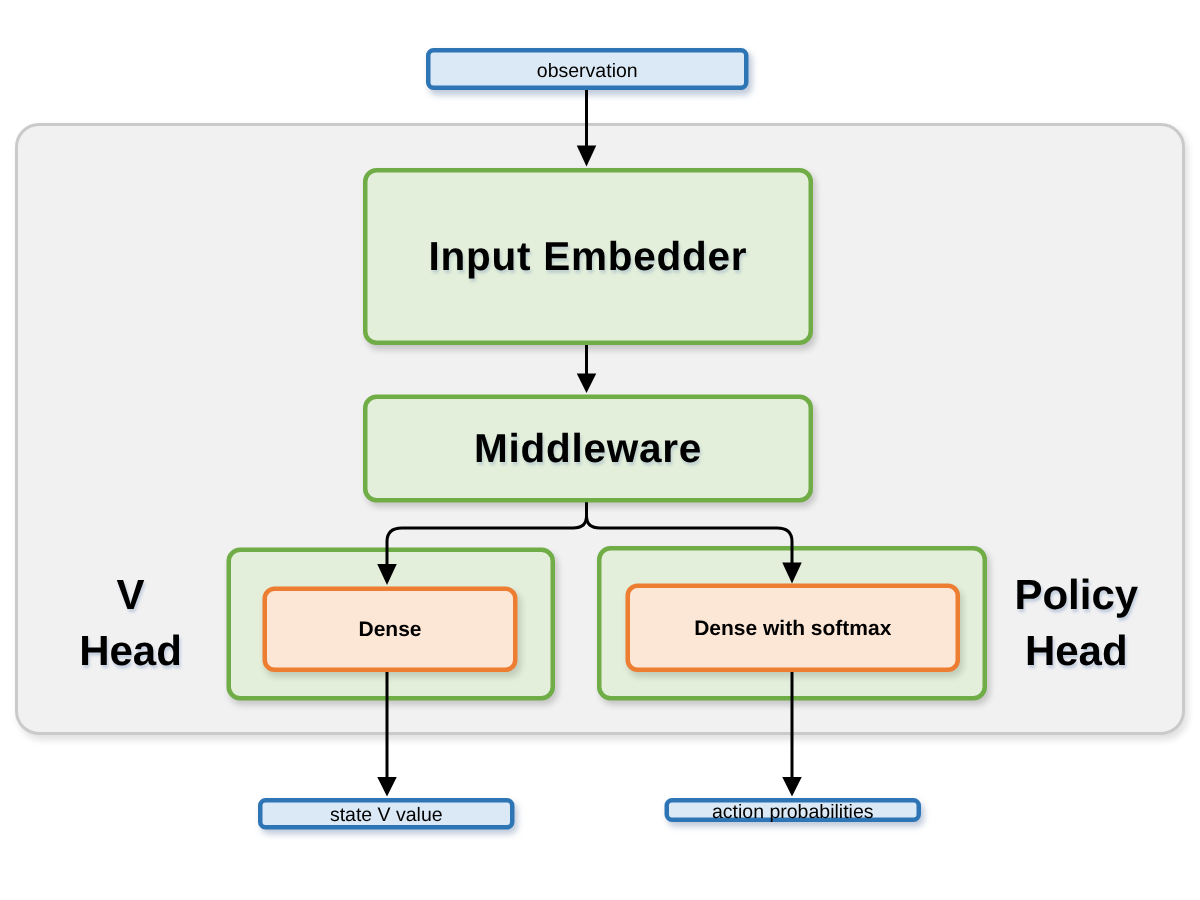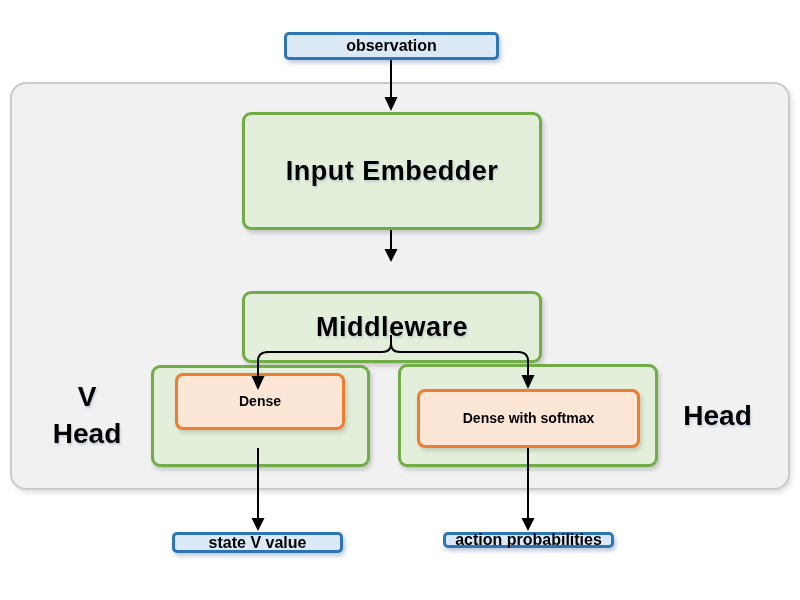--- a/index.html
+++ b/index.html
@@ -11,21 +11,21 @@
   
   .container-frame{
     left:10px;top:82px;width:780px;height:408px;
     background:#f1f1f2;border:2px solid #c9cacb;border-radius:16px;
     box-shadow:2px 3px 5px rgba(0,0,0,0.12);
   }
   
   .io-box{
     background:#dbe9f6;border:3px solid #2e75b6;border-radius:5px;
     display:flex;align-items:center;justify-content:center;
-    font-weight:bold;font-size:16px;
+    font-weight:normal;font-size:13px;
     box-shadow:2px 3px 4px rgba(70,100,150,0.35);
   }
   
   .green-box{
     background:#e3efda;border:3px solid #70ad47;border-radius:9px;
     display:flex;align-items:center;justify-content:center;
     box-shadow:2px 3px 4px rgba(0,0,0,0.18);
   }
   .big-label{font-weight:bold;font-size:27px;letter-spacing:0.5px;text-shadow:1px 2px 2px rgba(120,150,190,0.35);}
   
@@ -53,42 +53,43 @@
   <div class="abs container-frame"></div>
 
   <div class="abs io-box" style="left:284px;top:32px;width:215px;height:28px;">
     <span>observation</span>
   </div>
 
   <div class="abs green-box" style="left:242px;top:112px;width:300px;height:118px;justify-content:center;">
     <span class="big-label">Input Embedder</span>
   </div>
 
-  <div class="abs green-box" style="left:242px;top:263px;width:300px;height:72px;margin-top:28px;">
+  <div class="abs green-box" style="left:242px;top:263px;width:300px;height:72px;">
     <span class="big-label">Middleware</span>
   </div>
 
   <div class="abs head-label" style="left:28px;top:380px;width:118px;height:72px;">
     <span>V</span>
     <span>Head</span>
   </div>
 
   <div class="abs green-box" style="left:151px;top:365px;width:219px;height:102px;"></div>
 
-  <div class="abs orange-box" style="left:175px;top:373px;width:170px;height:57px;">
+  <div class="abs orange-box" style="left:175px;top:391px;width:170px;height:57px;">
     <span class="orange-title">Dense</span>
   </div>
 
   <div class="abs green-box" style="left:398px;top:364px;width:260px;height:103px;"></div>
 
   <div class="abs orange-box" style="left:417px;top:389px;width:223px;height:59px;gap:32px;">
     <span class="orange-title">Dense with softmax</span>
   </div>
 
   <div class="abs head-label" style="left:655px;top:378px;width:125px;height:76px;">
+    <span>Policy</span>
     <span>Head</span>
   </div>
 
   <div class="abs io-box" style="left:172px;top:532px;width:171px;height:21px;">
     <span>state V value</span>
   </div>
 
   <div class="abs io-box" style="left:443px;top:532px;width:171px;height:16px;">
     <span>action probabilities</span>
   </div>

